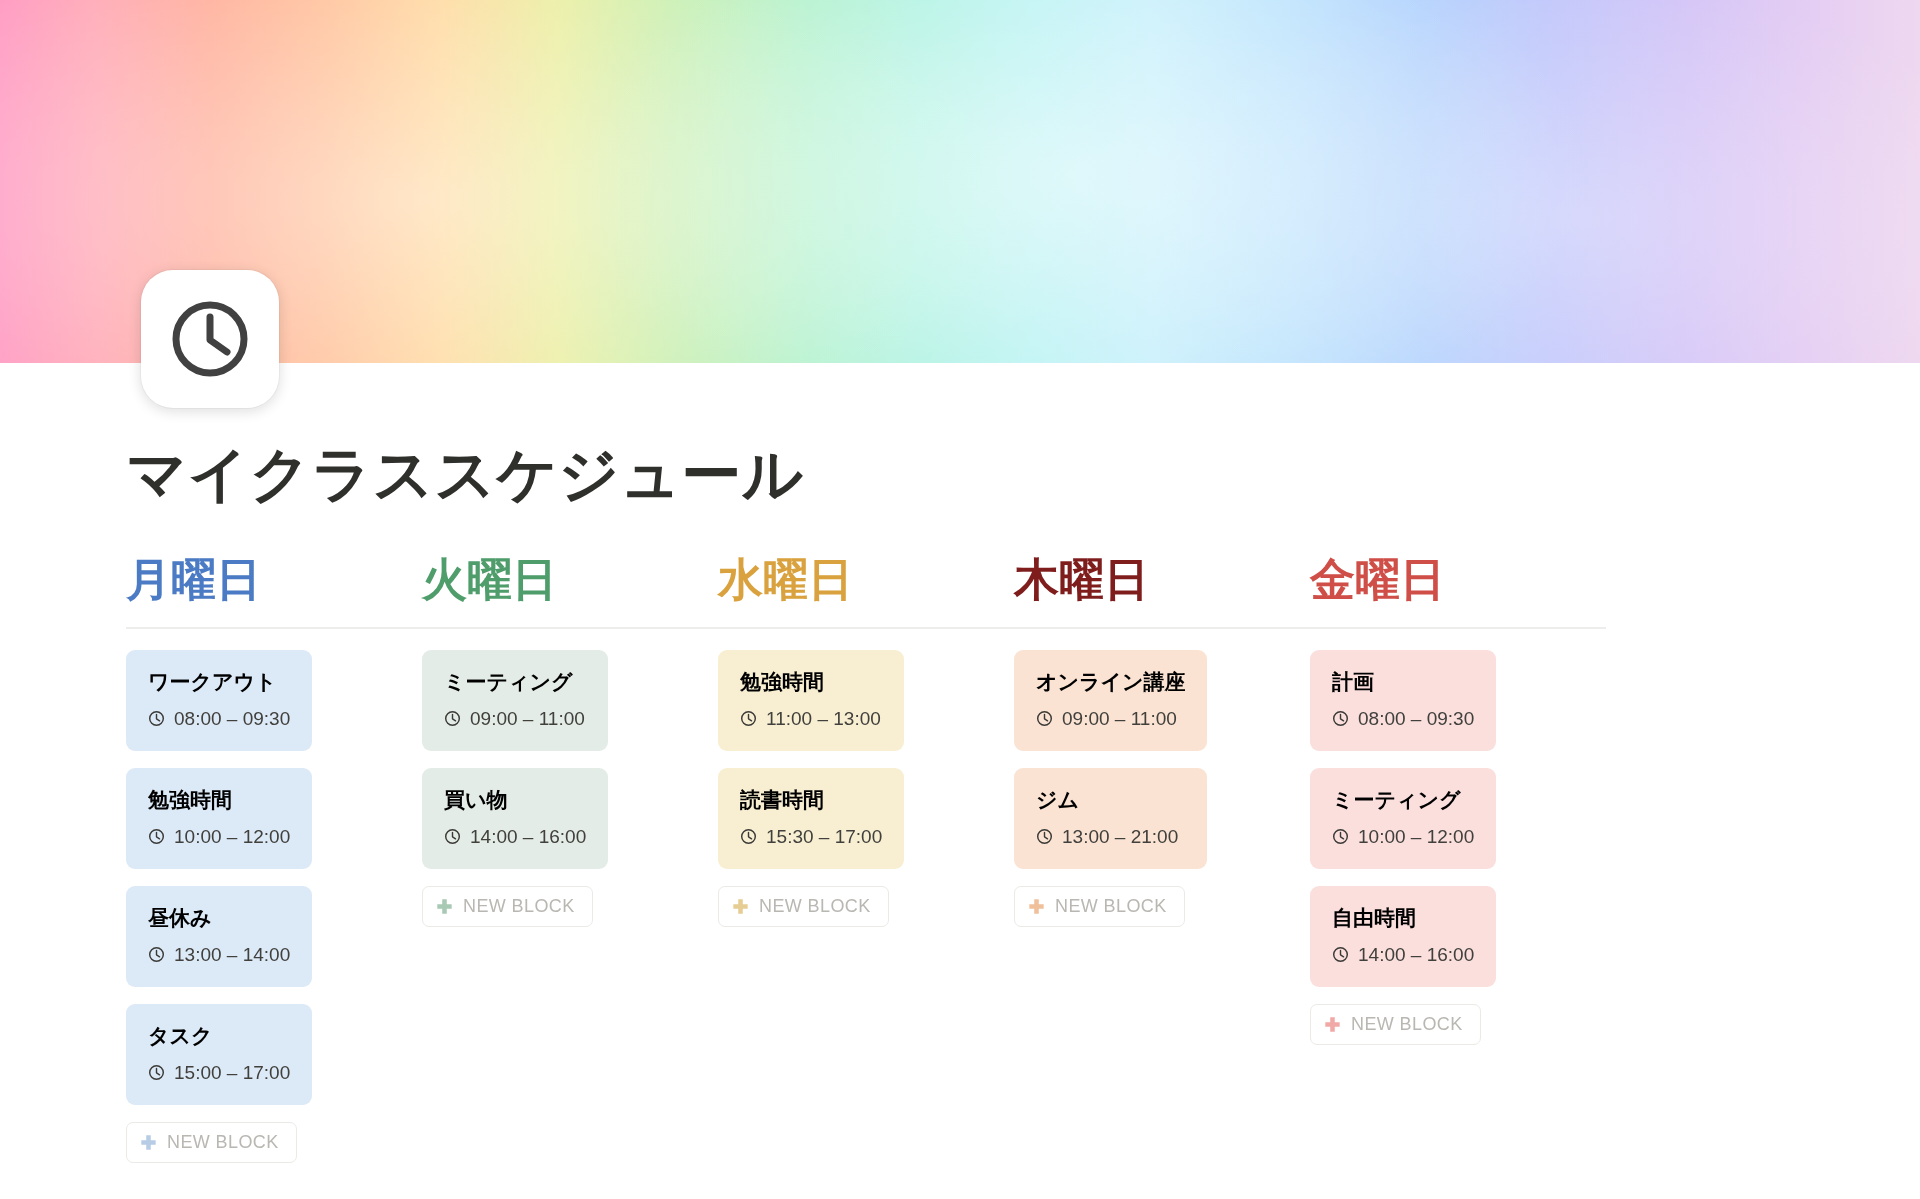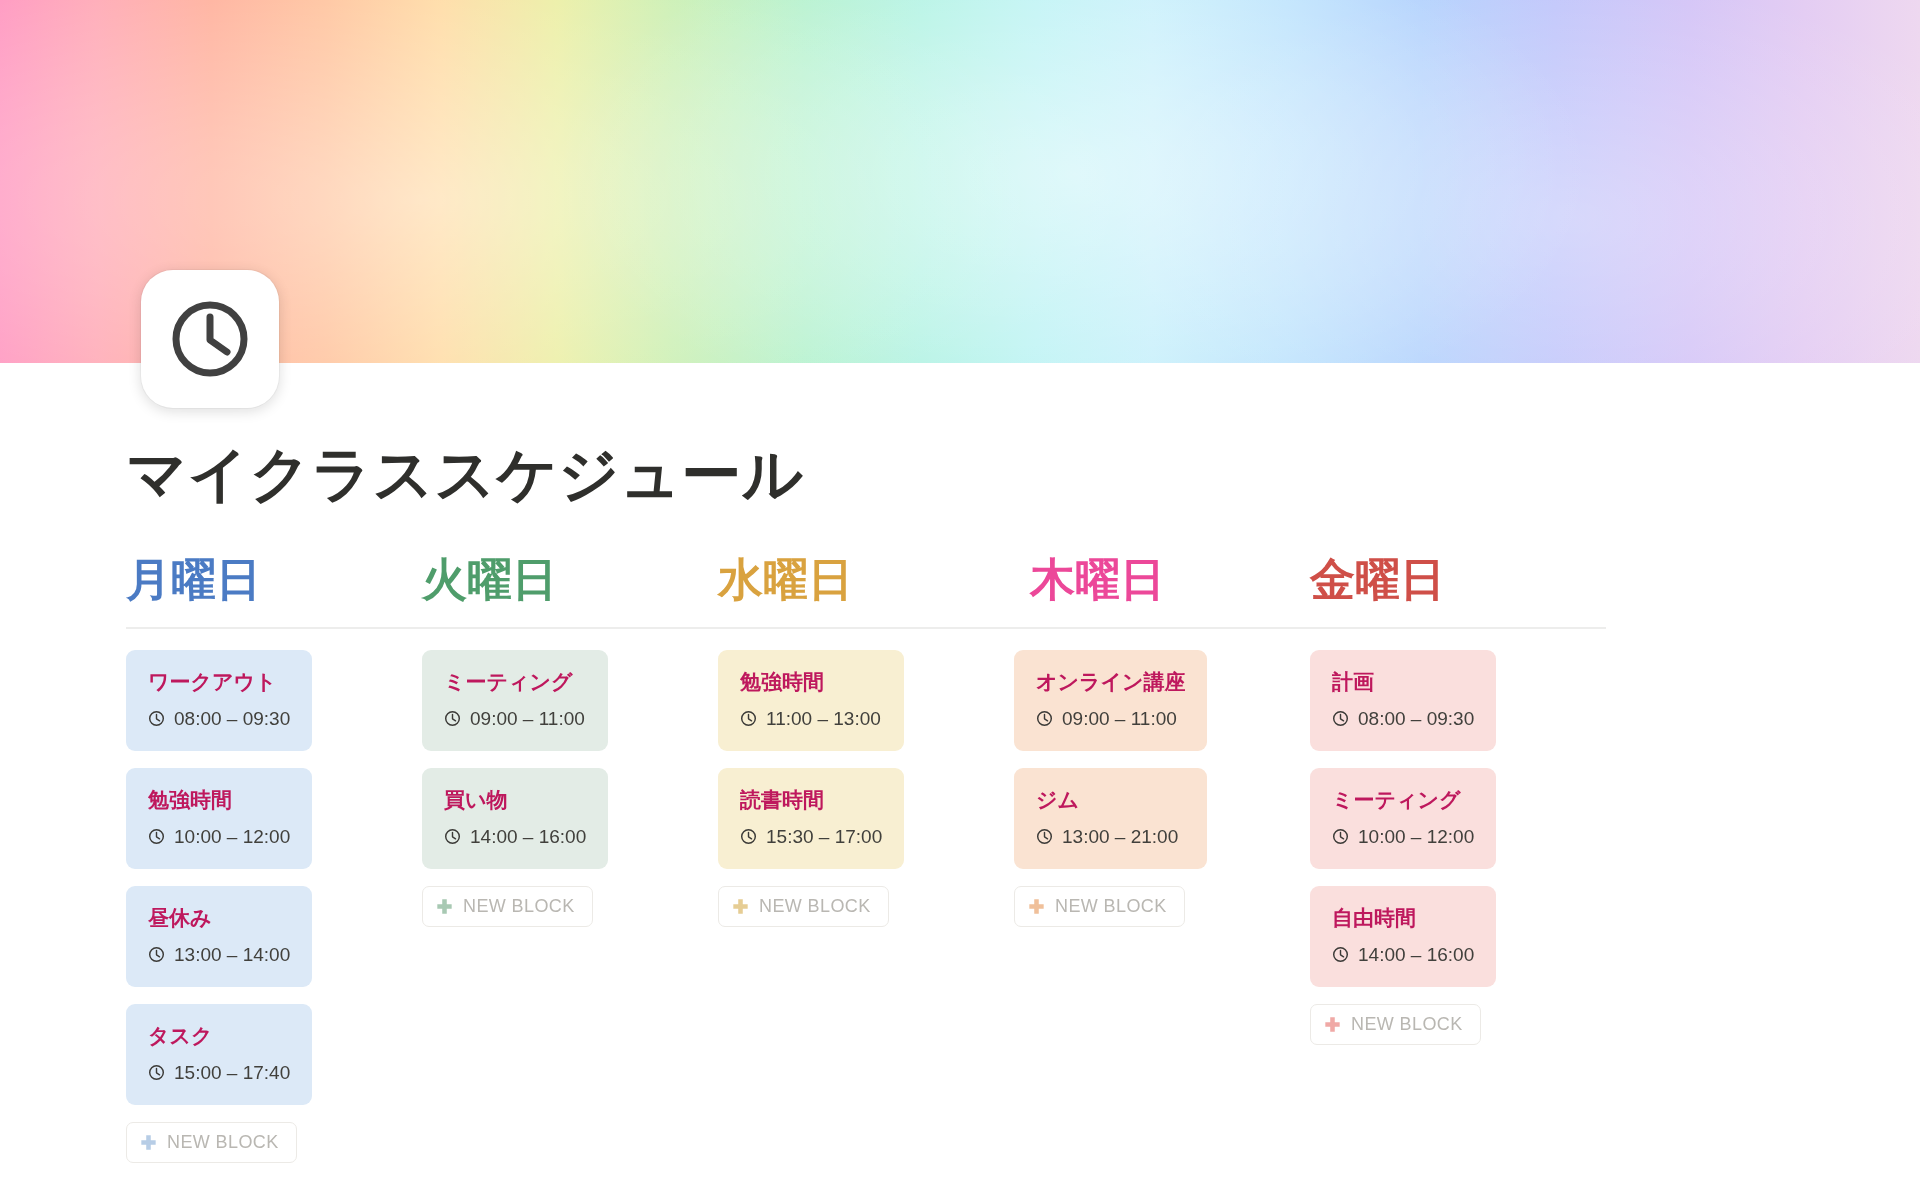--- a/index.html
+++ b/index.html
@@ -123,21 +123,21 @@
 
   .block-card {
     border-radius: 9px;
     padding: 18px 22px 20px 22px;
     min-height: 101px;
   }
   .block-title {
     font-size: 21px;
     line-height: 1.33;
     font-weight: 700;
-    color: #be185d;
+    color: #000000;
     margin-bottom: 11px;
     white-space: nowrap;
     overflow: hidden;
     text-overflow: ellipsis;
   }
   .block-time {
     display: flex;
     align-items: center;
     gap: 9px;
     font-size: 19px;
@@ -228,21 +228,21 @@
             </div>
             <div class="block-card" style="background: rgb(220, 233, 247);">
               <div class="block-title">タスク</div>
               <div class="block-time">
                 <span>
                   <svg width="17" height="17" viewBox="0 0 20 20" aria-hidden="true">
                     <circle cx="10" cy="10" r="8" fill="none" stroke="#3b3a37" stroke-width="1.7"></circle>
                     <path d="M10 5.2 L10 10.4 L13.6 12.7" fill="none" stroke="#3b3a37" stroke-width="1.7" stroke-linecap="round" stroke-linejoin="round"></path>
                   </svg>
                 </span>
-                <span>15:00 – 17:40</span>
+                <span>15:00 – 17:00</span>
               </div>
             </div>
           </div>
           <button class="new-block">
             <span>
               <svg class="nb-plus" width="17" height="17" viewBox="0 0 18 18" aria-hidden="true">
                 <path d="M6.6 1.4h4.8v5.2h5.2v4.8h-5.2v5.2H6.6v-5.2H1.4V6.6h5.2z" fill="#b7cde6"></path>
               </svg>
             </span>
             <span class="nb-label">NEW BLOCK</span>
@@ -318,21 +318,21 @@
           <button class="new-block">
             <span>
               <svg class="nb-plus" width="17" height="17" viewBox="0 0 18 18" aria-hidden="true">
                 <path d="M6.6 1.4h4.8v5.2h5.2v4.8h-5.2v5.2H6.6v-5.2H1.4V6.6h5.2z" fill="#e6cd94"></path>
               </svg>
             </span>
             <span class="nb-label">NEW BLOCK</span>
           </button>
         </div>
         <div class="day-col col-wrap">
-          <div class="day-head" style="color: #ec4899; margin-left: 16px;">木曜日</div>
+          <div class="day-head" style="color: #7f1d1d;">木曜日</div>
           <div class="day-rule"></div>
           <div class="cards">
             <div class="block-card" style="background: rgb(250, 227, 210);">
               <div class="block-title">オンライン講座</div>
               <div class="block-time">
                 <span>
                   <svg width="17" height="17" viewBox="0 0 20 20" aria-hidden="true">
                     <circle cx="10" cy="10" r="8" fill="none" stroke="#3b3a37" stroke-width="1.7"></circle>
                     <path d="M10 5.2 L10 10.4 L13.6 12.7" fill="none" stroke="#3b3a37" stroke-width="1.7" stroke-linecap="round" stroke-linejoin="round"></path>
                   </svg>

